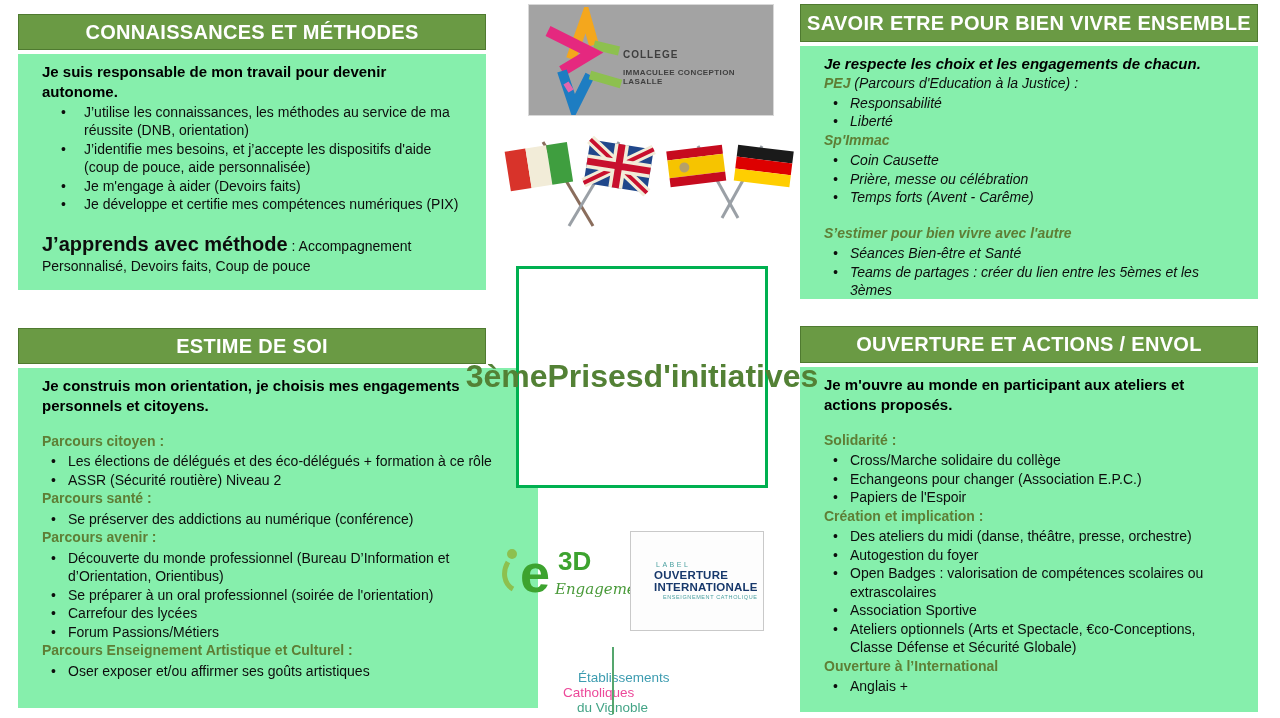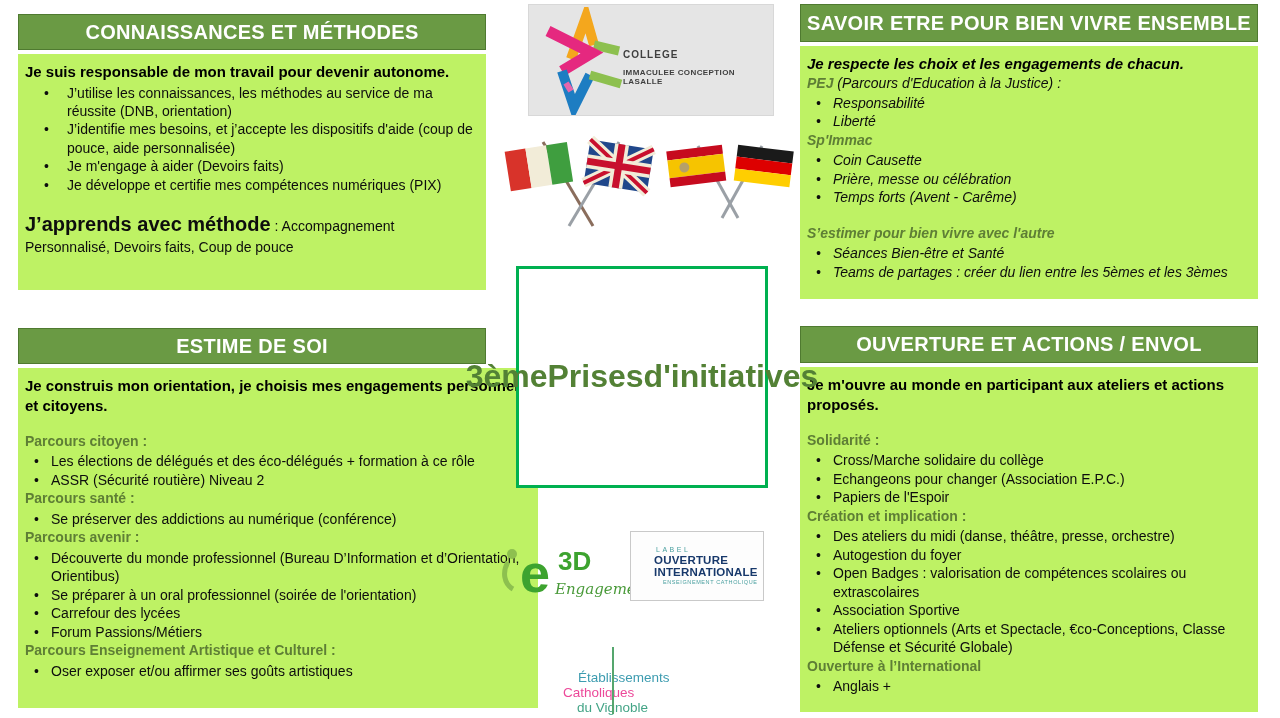--- a/index.html
+++ b/index.html
@@ -5,53 +5,53 @@
   html,body{margin:0;padding:0;background:#fff;}
   .page{position:relative;width:1280px;height:718px;background:#ffffff;overflow:hidden;
         font-family:"Liberation Sans",sans-serif;color:#111;}
 
   
   .hdr{position:absolute;background:#6a9a44;border:1px solid #4f7a30;box-sizing:border-box;
        color:#fff;font-weight:bold;font-size:20px;letter-spacing:.3px;
        display:flex;align-items:center;justify-content:center;text-align:center;}
 
   
-  .panel{position:absolute;background:#bef264;box-sizing:border-box;overflow:hidden;
-         padding:6px 7px;font-size:14px;line-height:1.32;color:#0d0d0d;}
+  .panel{position:absolute;background:#86efac;box-sizing:border-box;overflow:hidden;
+         padding:6px 24px;font-size:14px;line-height:1.32;color:#0d0d0d;}
   .intro{font-weight:bold;font-size:15px;line-height:1.3;color:#000;margin:2px 0 0;}
   ul.bullets{list-style:none;margin:2px 0 0;padding:0;}
   ul.bullets li{position:relative;padding-left:26px;}
   ul.bullets li::before{content:"•";position:absolute;left:9px;}
   .panel.wide ul.bullets li{padding-left:42px;}
   .panel.wide ul.bullets li::before{left:19px;}
   .group{margin-top:0;}
   .group.gap{margin-top:17px;}
   .subhead{font-weight:bold;color:#5e7e35;}
   .subhead .rest{font-weight:normal;color:#0d0d0d;}
   .footer-line{margin-top:17px;}
   .footer-line b{font-size:20px;}
 
   
-  .logo-box{position:absolute;left:528px;top:4px;width:246px;height:112px;background:#e5e5e5;
+  .logo-box{position:absolute;left:528px;top:4px;width:246px;height:112px;background:#a3a3a3;
             border:1px solid #d8d8d8;box-sizing:border-box;}
   .logo-star{position:absolute;left:6px;top:2px;}
   .logo-text{position:absolute;left:94px;top:44px;width:150px;color:#3f3f3f;font-weight:bold;}
   .logo-text .l1{font-size:10px;letter-spacing:1px;}
   .logo-text .l2{font-size:8px;letter-spacing:.4px;margin-top:8px;}
 
   .flags-left{position:absolute;left:503px;top:130px;}
   .flags-right{position:absolute;left:666px;top:138px;}
 
   .title-box{position:absolute;left:516px;top:266px;width:252px;height:222px;box-sizing:border-box;
              border:3px solid #00b050;background:#fff;display:flex;
              align-items:center;justify-content:center;}
   .title-box .tline{font-size:32px;font-weight:bold;color:#538135;line-height:1.6;}
 
   .e3d-box{position:absolute;left:500px;top:534px;width:132px;height:72px;}
-  .label-oi{position:absolute;left:630px;top:531px;width:134px;height:70px;background:#fdfdfd;
+  .label-oi{position:absolute;left:630px;top:531px;width:134px;height:100px;background:#fdfdfd;
             border:1px solid #c9c9c9;box-sizing:border-box;display:flex;align-items:center;padding:20px;}
   .oi-text{margin-left:3px;line-height:1.05;}
   .oi-label{font-size:7px;letter-spacing:2.5px;color:#4aa0a0;margin-left:2px;}
   .oi-main{font-size:11.5px;font-weight:bold;color:#17386b;letter-spacing:.2px;}
   .oi-sub{font-size:5.5px;letter-spacing:.6px;color:#4aa0a0;text-align:right;margin-top:2px;}
 
   .ecvn{position:absolute;left:552px;top:650px;width:190px;height:62px;font-size:13.5px;
         line-height:1.12;}
   .ecvn .line{white-space:nowrap;}
   .ecvn .line:nth-child(1){margin-left:26px;color:#3d9cb0;margin-top:20px;}

